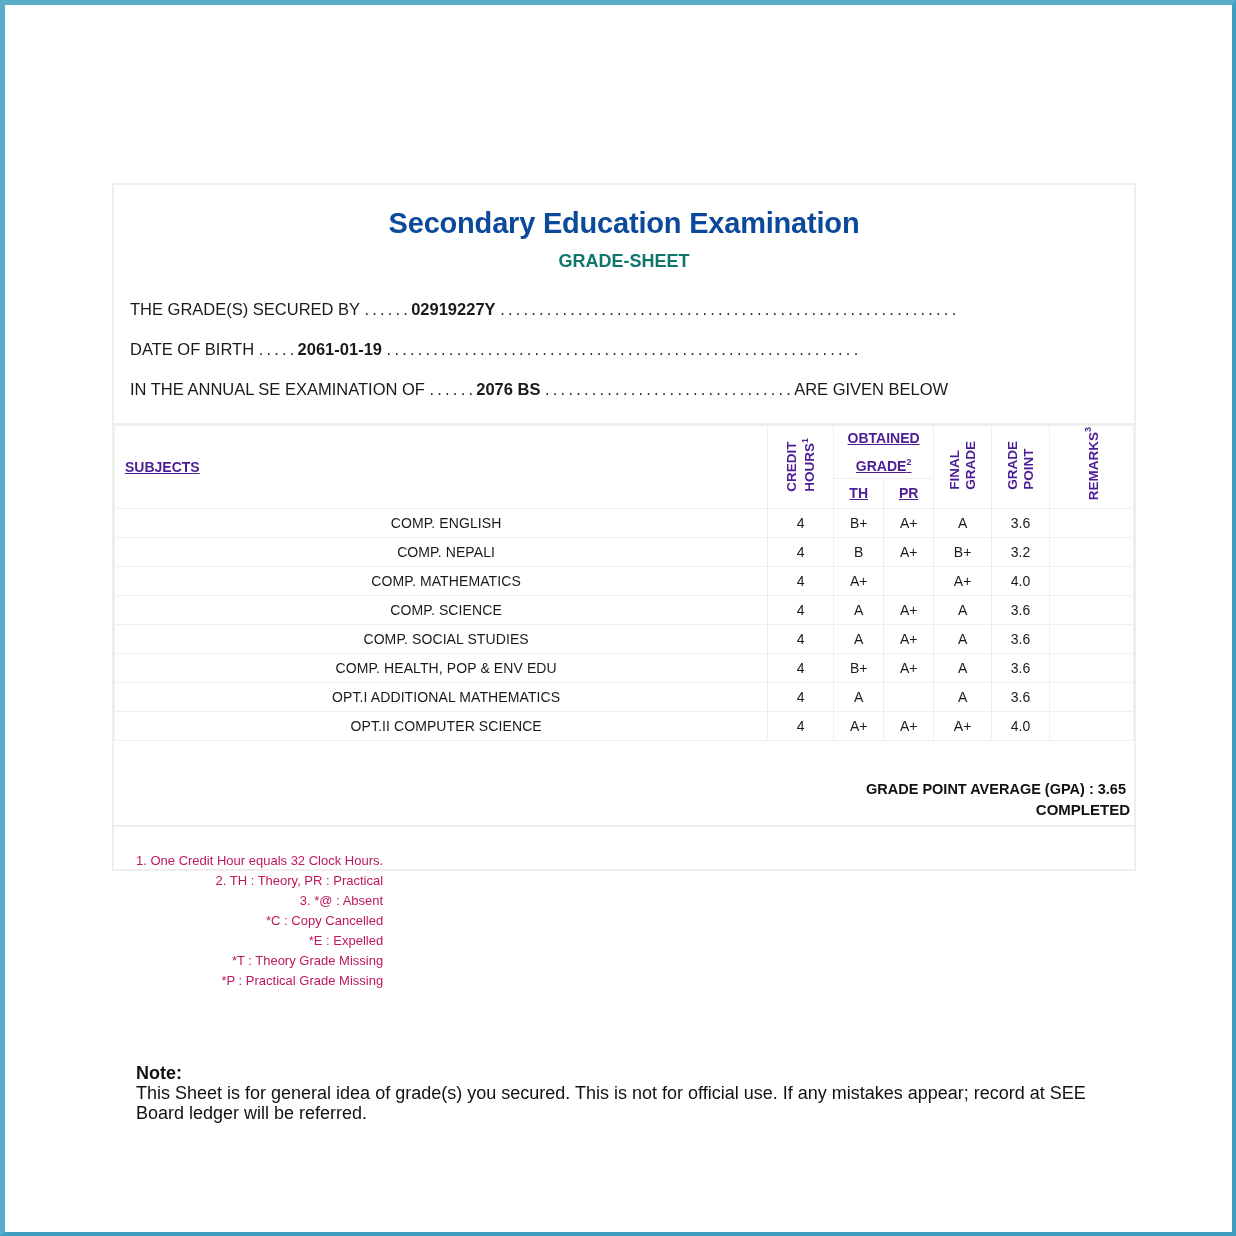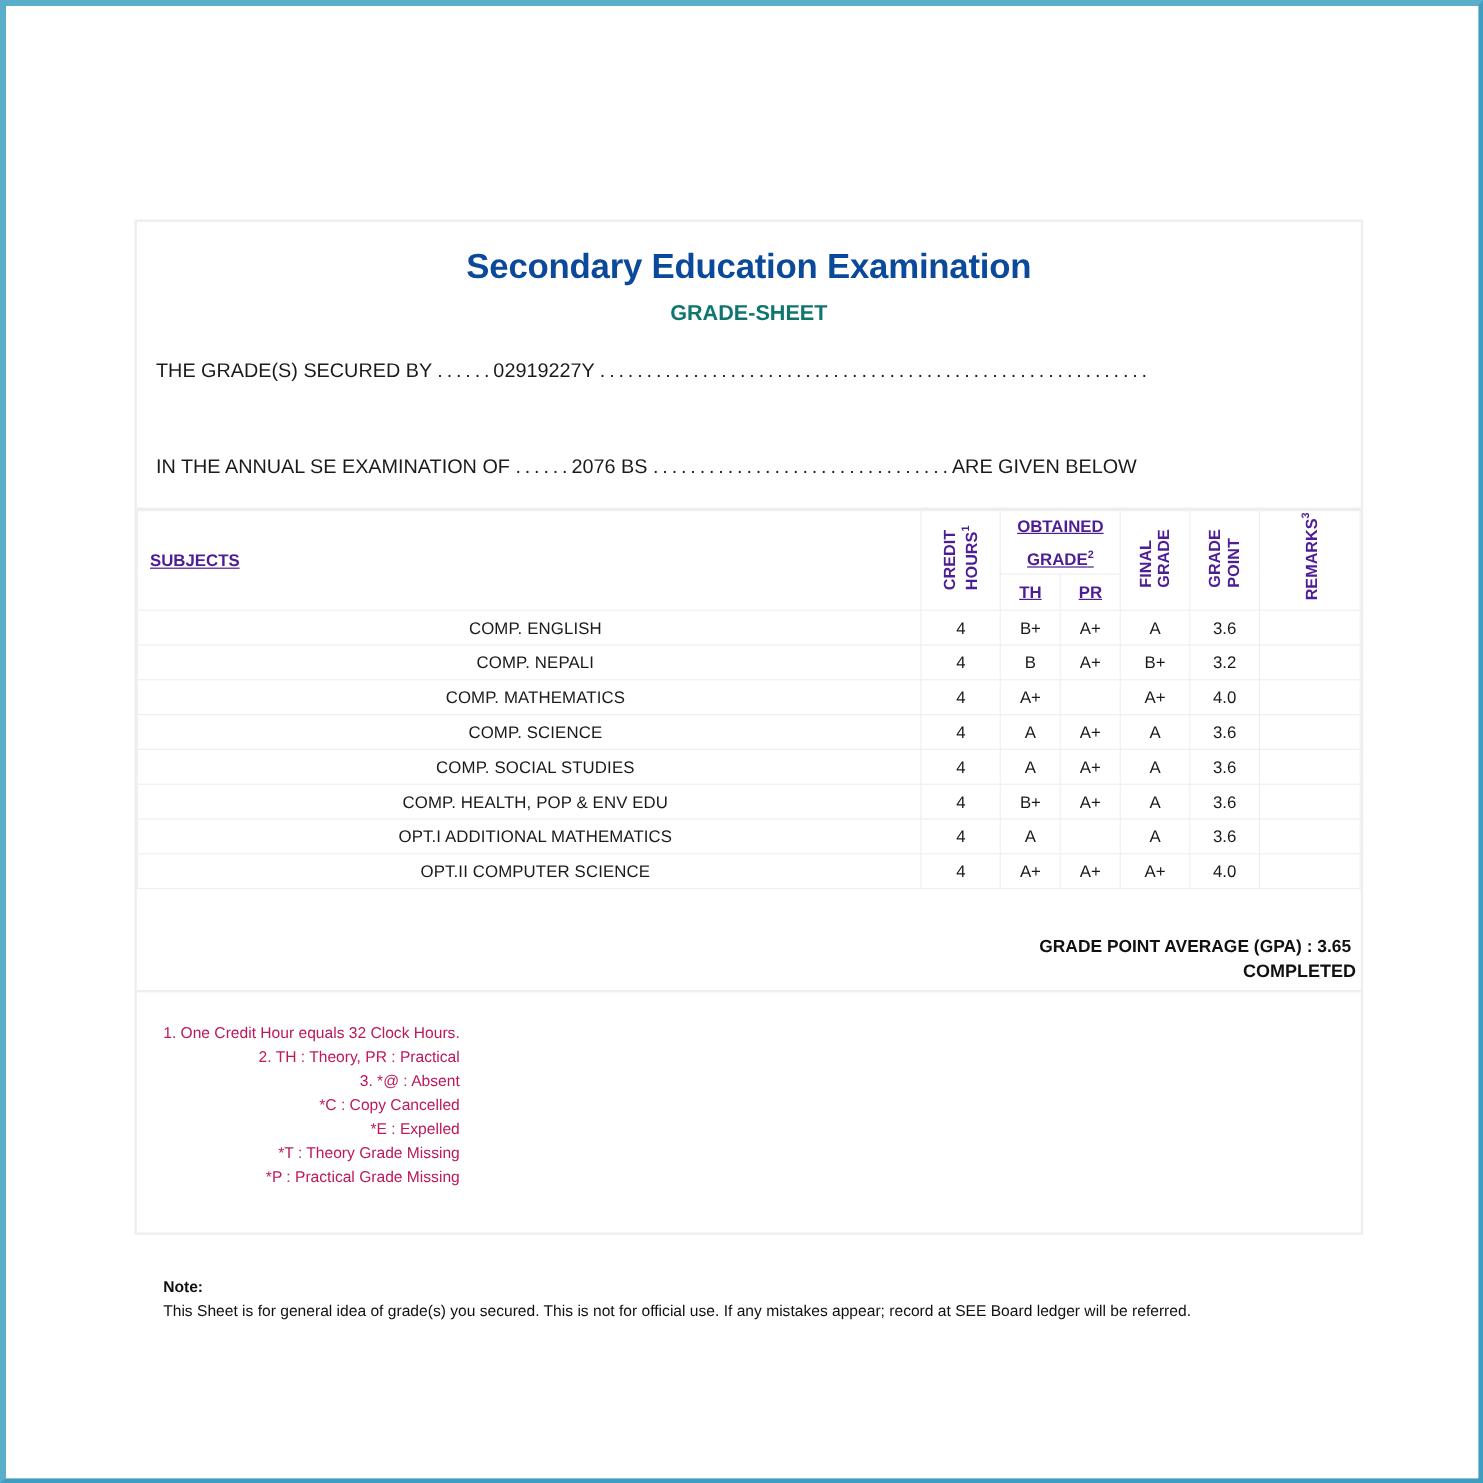--- a/index.html
+++ b/index.html
@@ -12,36 +12,36 @@
   }
   .frame {
     position: absolute; left: 0; top: 0; width: 1236px; height: 1236px;
     border-top: 5px solid #5aaec9;
     border-left: 5px solid #5aaec9;
     border-right: 4px solid #3f9ec0;
     border-bottom: 4px solid #3f9ec0;
     background: #fff;
   }
   .sheet {
-    position: absolute; left: 107px; top: 178px; width: 1024px; height: 846px;
+    position: absolute; left: 107px; top: 178px; width: 1024px; height: 688px;
     border: 2px solid #eeeeee;
     background: #fff;
   }
   .title {
     position: absolute; left: 0; right: 0; top: 22px; text-align: center;
     font-size: 29px; font-weight: bold; color: #0b4a9a; letter-spacing: -0.2px;
   }
   .subtitle {
     position: absolute; left: 0; right: 0; top: 66px; text-align: center;
     font-size: 18px; font-weight: bold; color: #0f766e;
   }
   .info-line {
     position: absolute; left: 16px; font-size: 16.5px; color: #1a1a1a; white-space: nowrap;
   }
-  .info-line b { font-weight: normal; }
+  .info-line b { font-weight: bold; }
   .dots { letter-spacing: 3.2px; }
   .hr {
     position: absolute; left: 0; right: 0; height: 2px; background: #eeeeee;
   }
   table.grades {
     position: absolute; left: 0; top: 240px; width: 1020px;
     border-collapse: collapse; font-size: 14px;
   }
   table.grades th, table.grades td {
     border: 1px solid #efefef; font-weight: bold;
@@ -59,39 +59,44 @@
     position: absolute; right: 8px; top: 576px; font-size: 14.5px; font-weight: bold; margin-top: 20px;
   }
   .status {
     position: absolute; right: 4px; top: 616px; font-size: 15px; font-weight: bold;
   }
   .footnotes {
     position: absolute; left: 22px; top: 666px; font-size: 13px; line-height: 20px; color: #be185d; text-align: right;
   }
   .footnotes .sub { padding-left: 15px; }
   .note {
-    position: absolute; left: 22px; top: 878px; width: 960px; font-size: 13px; line-height: 20px;
+    position: absolute; left: 22px; top: 878px; width: 960px; font-size: 18px; line-height: 20px;
   }
   .note-title { font-weight: bold; }
 </style>
 </head>
 <body>
 
 <div class="frame">
   <div class="sheet">
 
     <div class="title">Secondary Education Examination</div>
     <div class="subtitle">GRADE-SHEET</div>
 
     <div class="info-line" style="top:115px;">
       <span>THE GRADE(S) SECURED BY</span>
       <span class="dots">......</span><b>02919227Y</b>
       <span class="dots">...........................................................</span>
     </div>
 
+    <div class="info-line" style="top:155px;">
+      <span>DATE OF BIRTH</span>
+      <span class="dots">.....</span><b>2061-01-19</b>
+      <span class="dots">.............................................................</span>
+    </div>
 
     <div class="info-line" style="top:195px;">
       <span>IN THE ANNUAL SE EXAMINATION OF</span>
       <span class="dots">......</span><b>2076 BS</b>
       <span class="dots">................................</span><span>ARE GIVEN BELOW</span>
     </div>
 
     <div class="hr" style="top:238px;"></div>
 
     <table class="grades">

